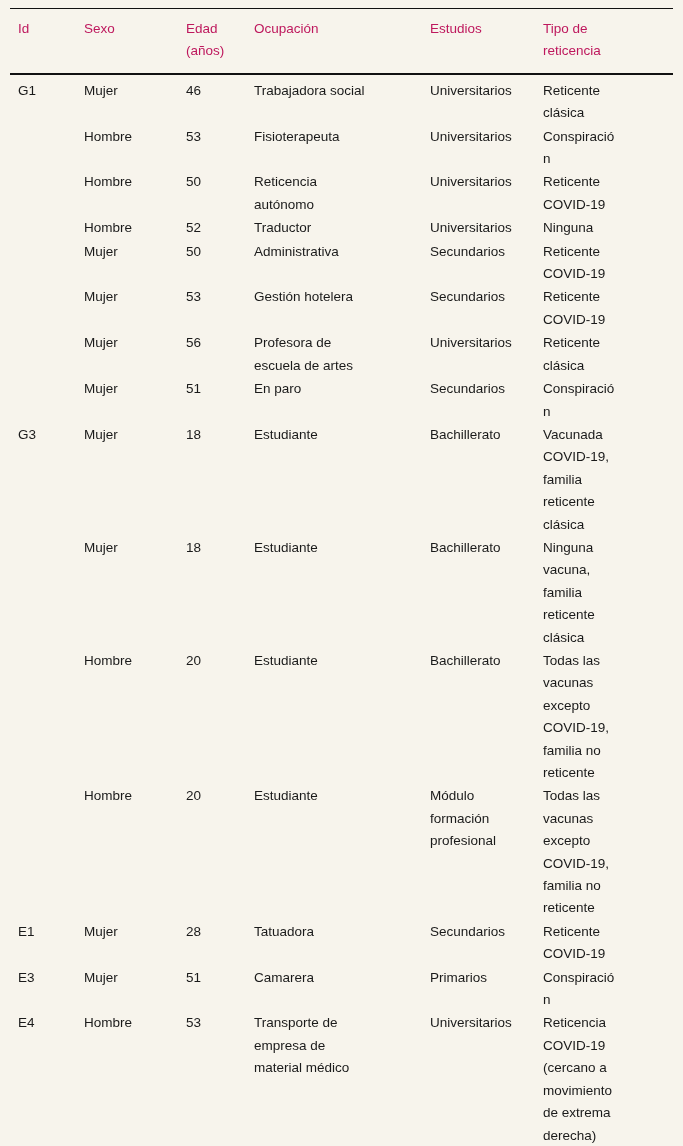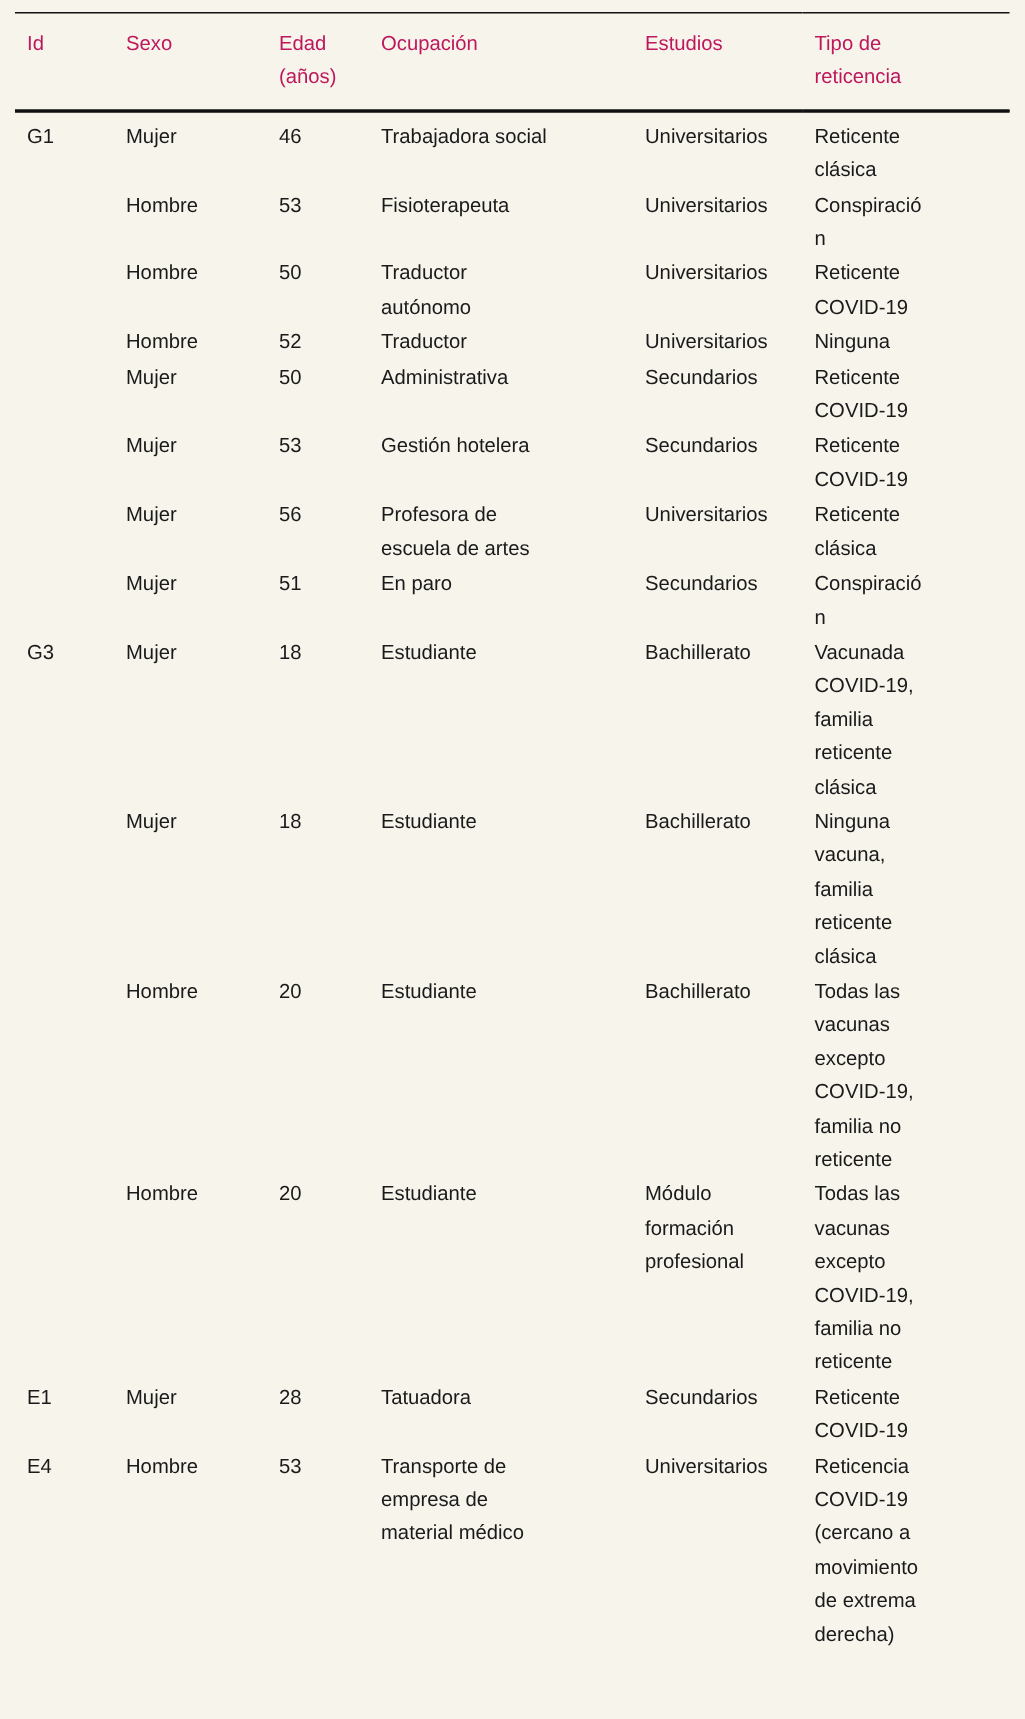--- a/index.html
+++ b/index.html
@@ -161,21 +161,21 @@
           <td class="id-cell">
             <span class="cell-text"></span>
           </td>
           <td class="sexo-cell">
             <span class="cell-text">Hombre</span>
           </td>
           <td class="edad-cell">
             <span class="cell-text">50</span>
           </td>
           <td class="ocupacion-cell">
-            <span class="cell-text">Traductor autónomo</span>
+            <span class="cell-text">Reticencia autónomo</span>
           </td>
           <td class="estudios-cell">
             <span class="cell-text">Universitarios</span>
           </td>
           <td class="tipo-cell">
             <span class="cell-text">Reticente COVID-19</span>
           </td>
         </tr>
         <tr class="body-row">
           <td class="id-cell">
@@ -368,20 +368,40 @@
             <span class="cell-text">28</span>
           </td>
           <td class="ocupacion-cell">
             <span class="cell-text">Tatuadora</span>
           </td>
           <td class="estudios-cell">
             <span class="cell-text">Secundarios</span>
           </td>
           <td class="tipo-cell">
             <span class="cell-text">Reticente COVID-19</span>
+          </td>
+        </tr>
+        <tr class="body-row">
+          <td class="id-cell">
+            <span class="cell-text">E3</span>
+          </td>
+          <td class="sexo-cell">
+            <span class="cell-text">Mujer</span>
+          </td>
+          <td class="edad-cell">
+            <span class="cell-text">51</span>
+          </td>
+          <td class="ocupacion-cell">
+            <span class="cell-text">Camarera</span>
+          </td>
+          <td class="estudios-cell">
+            <span class="cell-text">Primarios</span>
+          </td>
+          <td class="tipo-cell">
+            <span class="cell-text">Conspiración</span>
           </td>
         </tr>
         <tr class="body-row last-body-row">
           <td class="id-cell">
             <span class="cell-text">E4</span>
           </td>
           <td class="sexo-cell">
             <span class="cell-text">Hombre</span>
           </td>
           <td class="edad-cell">

